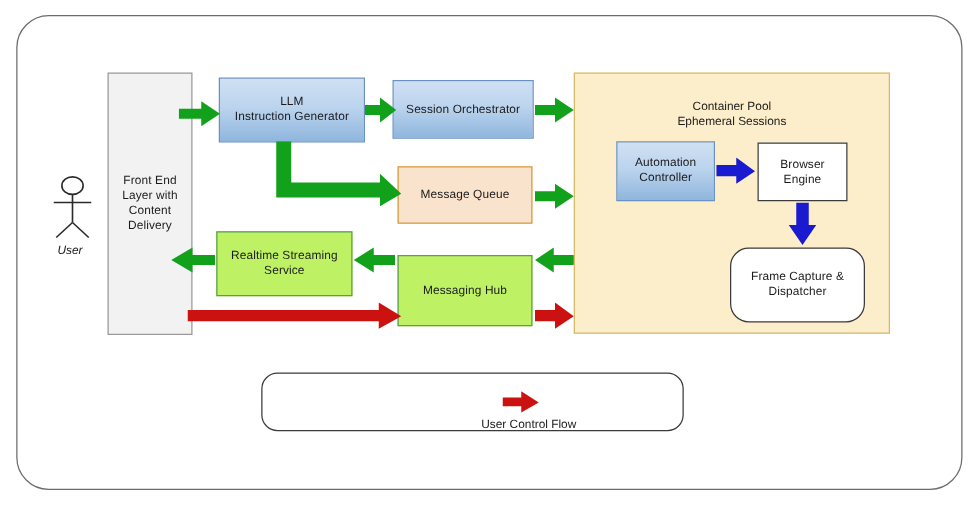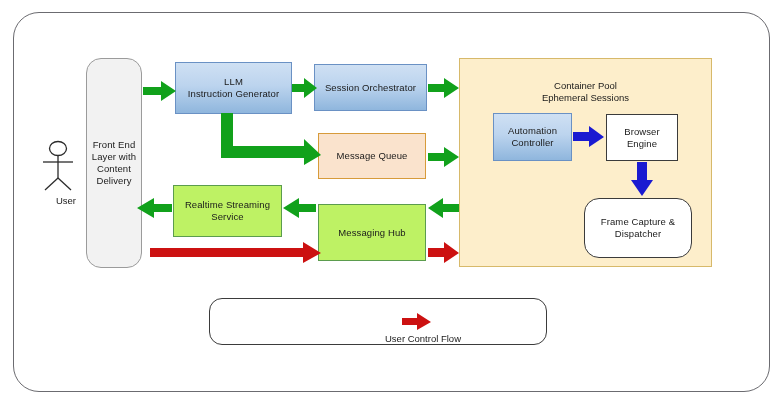--- a/index.html
+++ b/index.html
@@ -97,23 +97,24 @@
     margin-top: 10px;
   }
 
   
   .actor { position: absolute; }
   .actor-label {
     position: absolute;
     left: 16px;
     right: 0;
     bottom: -2px;
-    text-align: center;
-    font-size: 9.5px;
-    color: #1a1a1a;
+    text-align: left;
+    font-size: 9.5px;
+    color: #1a1a1a;
+    font-style: italic;
   }
 
   
   .arrow { position: absolute; }
 
   
   .legend {
     position: absolute;
     box-sizing: border-box;
     background: #ffffff;
@@ -148,21 +149,21 @@
     <span class="actor-label">User</span>
   </div>
 
   <div class="pool" style="left:459px; top:58px; width:253px; height:209px;">
     <div class="pool-title">
       <span>Container Pool</span><br>
       <span>Ephemeral Sessions</span>
     </div>
   </div>
 
-  <div class="node n-frontend" style="left:86px; top:58px; width:56px; height:210px;border-radius:15px;">
+  <div class="node n-frontend" style="left:86px; top:58px; width:68px; height:210px;">
     <span class="lbl">Front End<br>Layer with<br>Content<br>Delivery</span>
   </div>
 
   <div class="node n-blue" style="left:175px; top:62px; width:117px; height:52px;">
     <span class="lbl">LLM<br>Instruction Generator</span>
   </div>
 
   <div class="node n-blue" style="left:314px; top:64px; width:113px; height:47px;">
     <span class="lbl">Session Orchestrator</span>
   </div>

